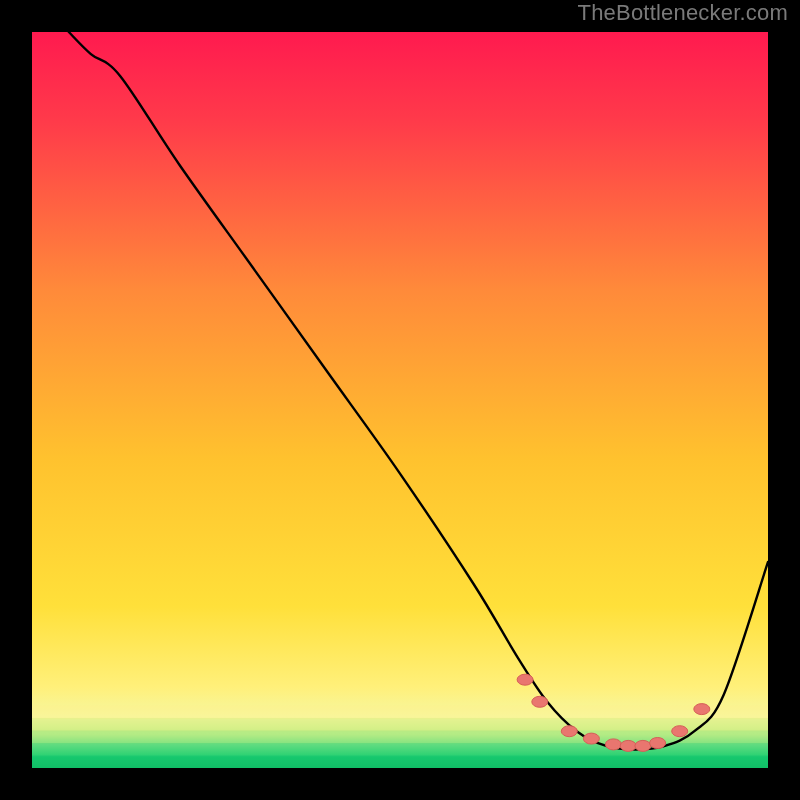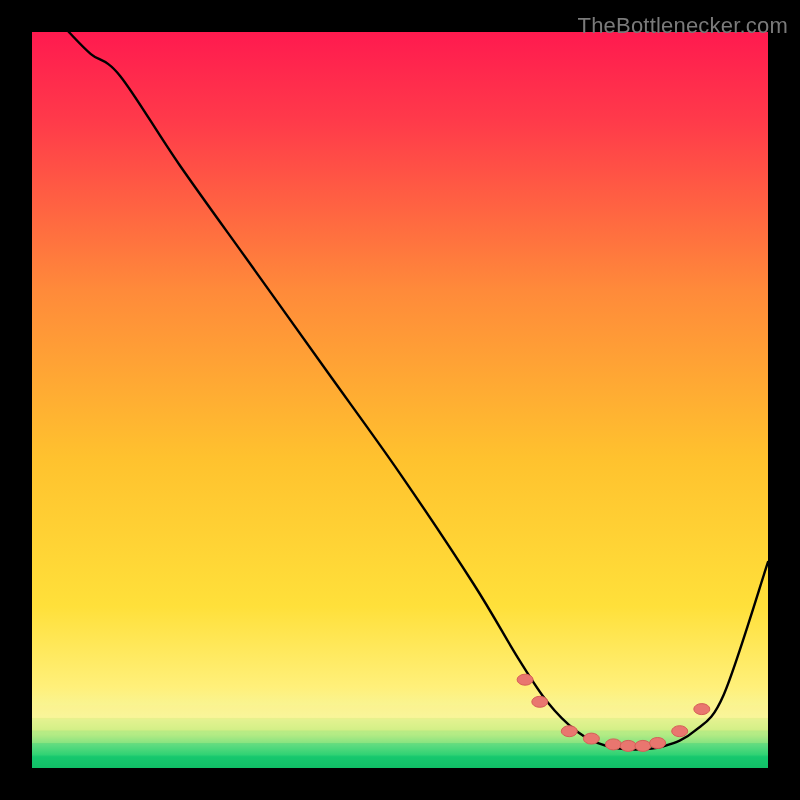--- a/index.html
+++ b/index.html
@@ -12,21 +12,21 @@
     font-family: Arial, Helvetica, sans-serif;
   }
   .frame {
     position: relative;
     width: 800px;
     height: 800px;
     background: #000;
   }
   .watermark {
     position: absolute;
-    top: 13px;
+    top: 0;
     right: 12px;
     color: #7a7a7a;
     font-size: 22px;
     font-weight: 500;
     z-index: 5;
     letter-spacing: 0.2px;
   }
   .plot {
     position: absolute;
     left: 32px;

